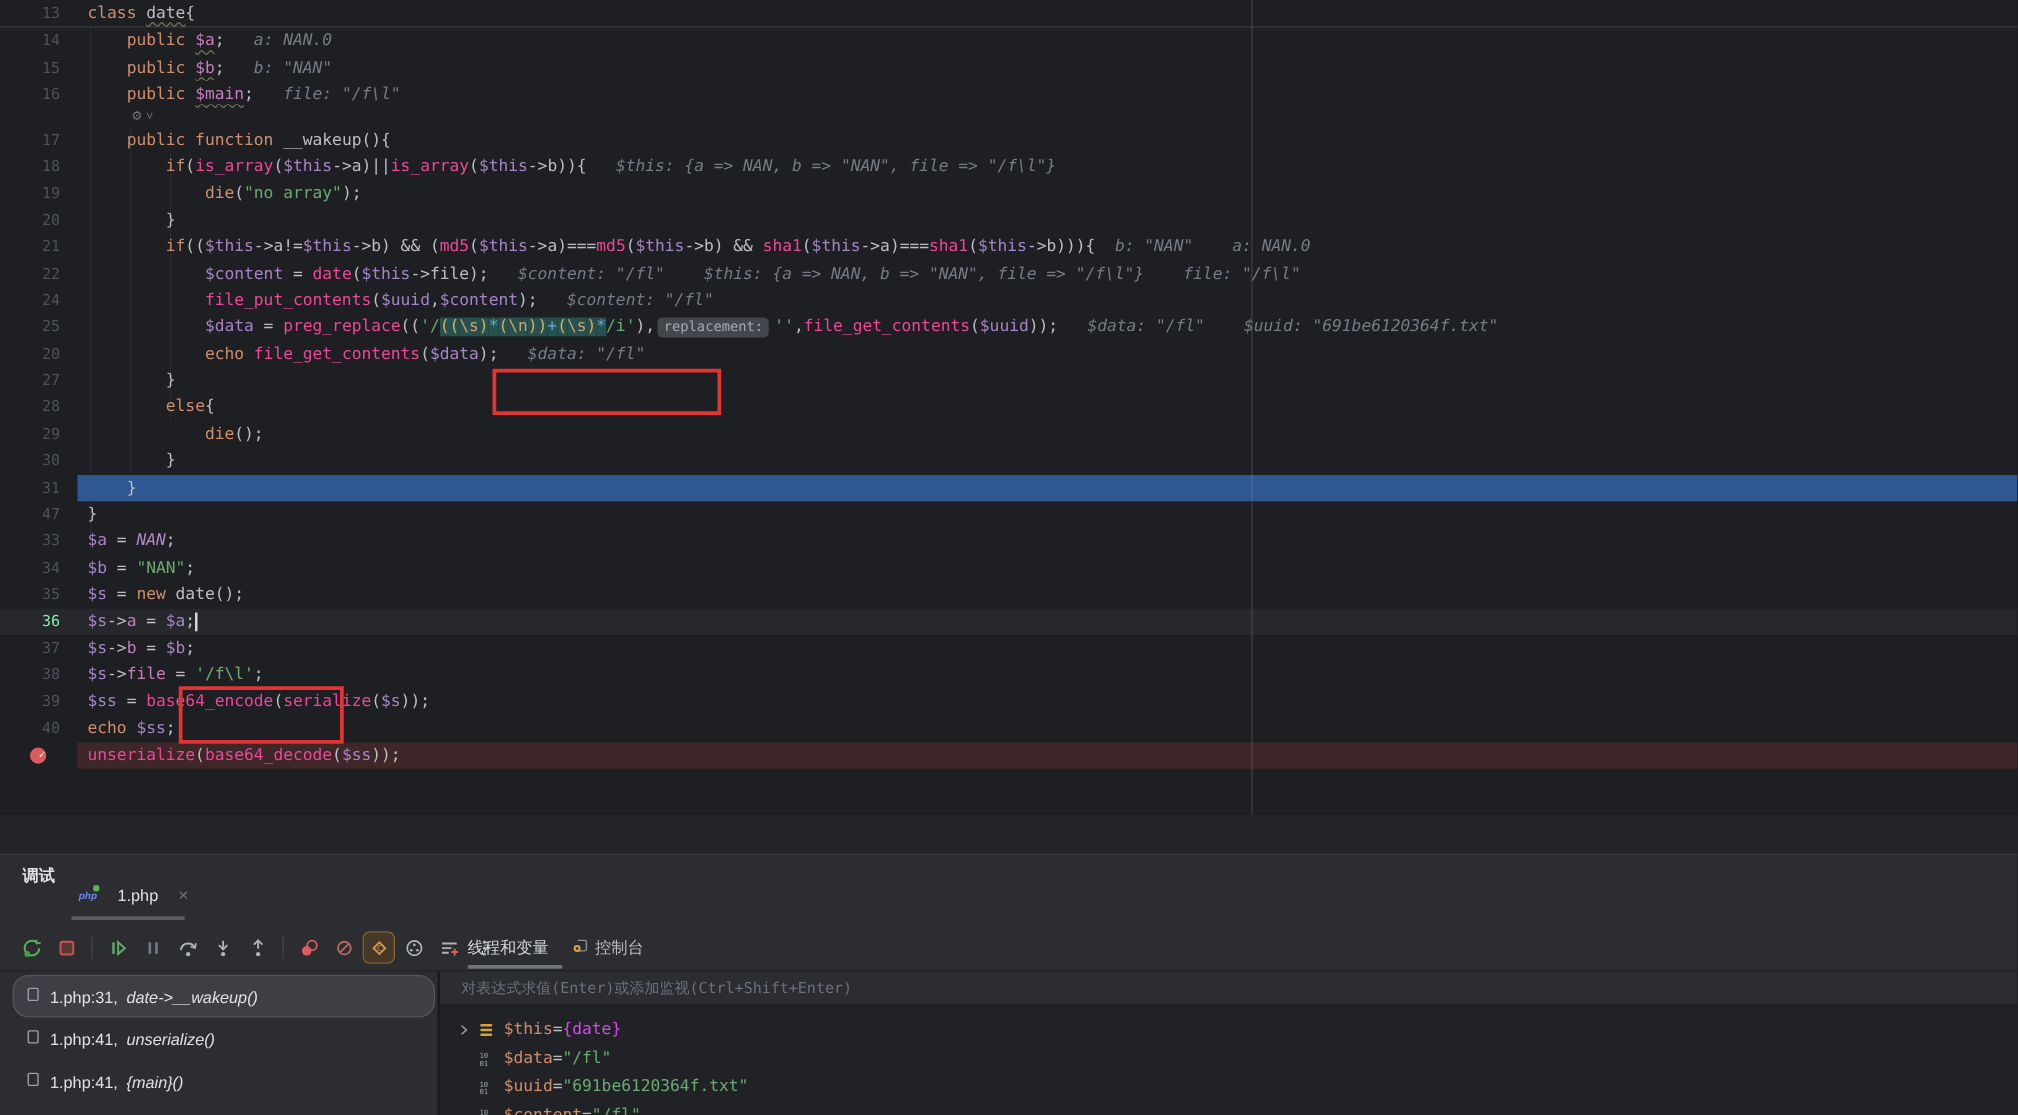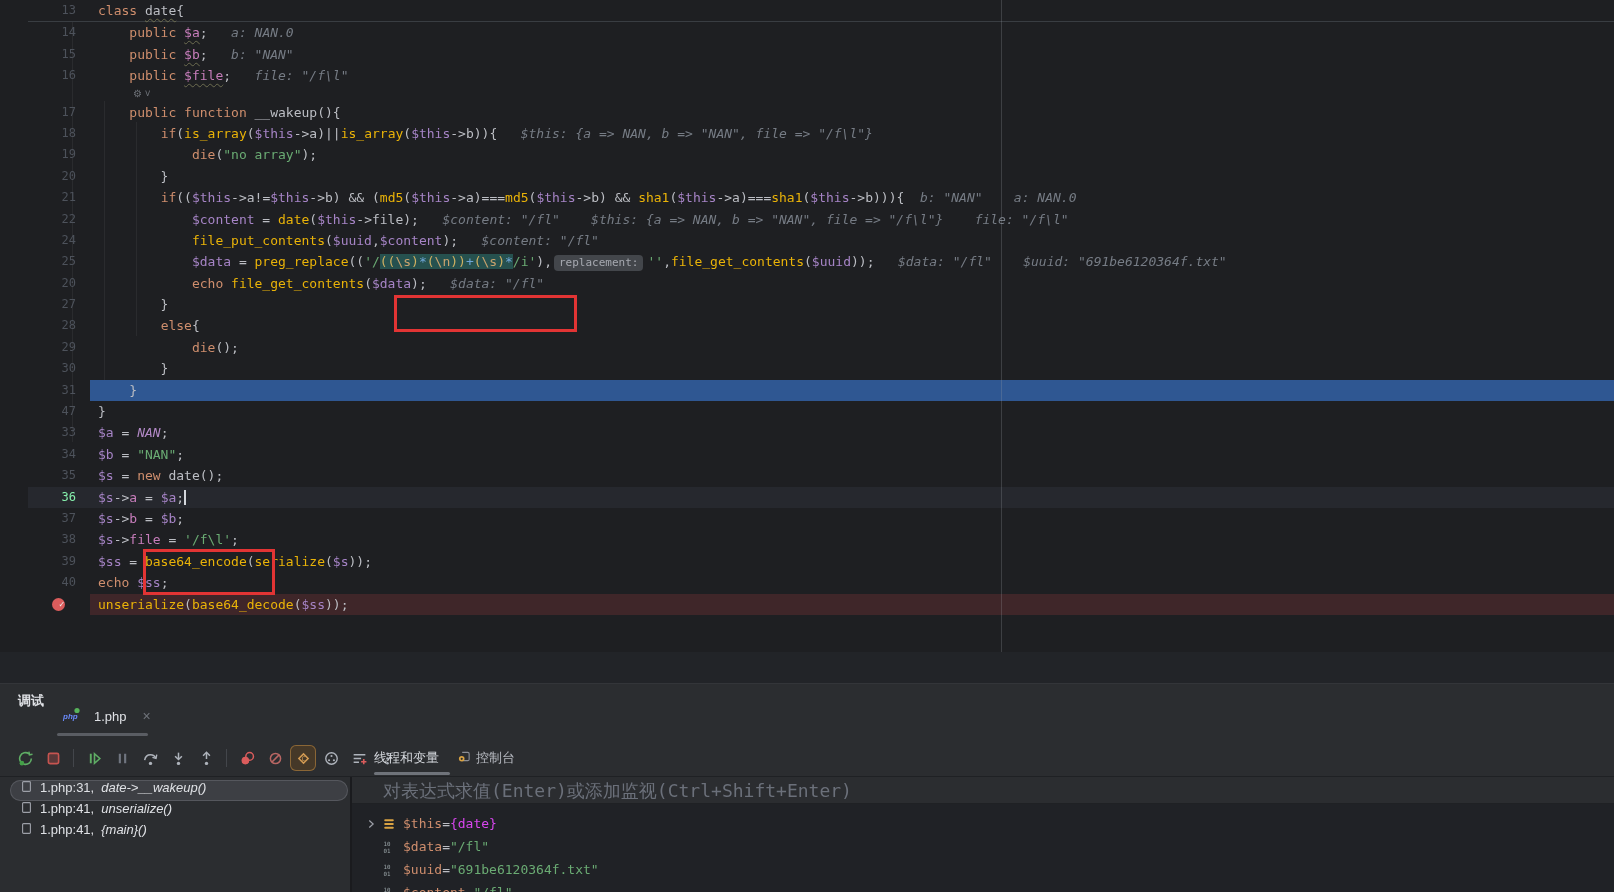--- a/index.html
+++ b/index.html
@@ -1,36 +1,36 @@
 <!DOCTYPE html>
 <html><head>
 <meta charset="utf-8">
 <style>
   html,body{margin:0;padding:0;background:#1e1f22;}
   body{width:1614px;height:892px;position:relative;overflow:hidden;
        font-family:"Liberation Sans",sans-serif;}
   
   #editor{position:absolute;left:0;top:0;width:1614px;height:652px;background:#1e1f22;overflow:hidden;}
   .iguide{position:absolute;width:1px;background:rgba(255,255,255,.055);z-index:1;}
-  #code-lines{position:relative;z-index:2;padding-left:28px;}
+  #code-lines{position:relative;z-index:2;}
   .code-row{display:flex;height:21.4px;line-height:21.4px;white-space:pre;position:relative;
             font-family:"DejaVu Sans Mono","Liberation Mono",monospace;font-size:13px;color:#bcbec4;}
   .gut{flex:0 0 48px;text-align:right;color:#4d525b;font-size:12px;}
   .code{flex:1 1 auto;margin-left:22px;}
   .sticky{border-bottom:1px solid #393d42;background:#1e1f22;}
   .exec .code{background:#2f5792;margin-left:14px;padding-left:8px;}
   .bp .code{background:#3f2629;margin-left:14px;padding-left:8px;}
   .cur{background:#26282e;}
   .cur .gut{color:#86efac;}
   .inlay-row{display:flex;height:15px;line-height:13px;}
   .inlay-ic{margin-left:57px;color:#6f737a;font-size:10px;}
   .tk-kw{color:#cf8e6d;}
   .tk-var{color:#a684c6;}
   .tk-prop{color:#c77dbb;}
-  .tk-fn{color:#eab308;}
+  .tk-fn{color:#ec4899;}
   .tk-str{color:#6aab73;}
   .tk-const{color:#b48ac8;font-style:italic;}
   .tk-plain{color:#bcbec4;}
   .tk-esc{color:#c9a26d;}
   .tk-rep{color:#d0b061;}
   .tk-reop{color:#6fa6d8;}
   .tk-hint{color:#767c85;font-style:italic;}
   .sel{background:#26514f;}
   .wavy{text-decoration:underline wavy #6c6c4f;text-decoration-thickness:1px;text-underline-offset:3px;}
   .chip{display:inline-block;background:#43464b;color:#a6a9b0;border-radius:4px;padding:0 5px;
@@ -52,29 +52,29 @@
   .tbtn svg{width:17px;height:17px;}
   .active-tool{background:#453828;box-shadow:0 0 0 1px #8a6636 inset;}
   .tsep{width:1px;height:18px;background:#43464b;margin:0 5px;}
   #view-tabs{position:absolute;left:374px;top:88px;height:36px;display:flex;align-items:center;gap:19px;}
   .vtab{font-size:13px;display:flex;align-items:center;gap:5px;}
   .vtab.on{color:#d5d8dd;}
   .vtab.off{color:#b8bbc2;}
   #vtab-underline{position:absolute;left:374px;top:120px;width:76px;height:3px;background:#6f737a;border-radius:2px;}
   #tb-divider{position:absolute;left:0;top:124px;width:100%;height:1px;background:#1f2124;}
   #frames{position:absolute;left:10px;top:128px;width:338px;bottom:0;}
-  .frame-row{height:21px;display:flex;padding:0 10px;font-size:13px;color:#dfe1e5;gap:7px;border-radius:13px;margin-bottom:0px;}
+  .frame-row{height:34px;display:flex;align-items:center;padding:0 10px;font-size:13px;color:#dfe1e5;gap:7px;border-radius:13px;margin-bottom:0px;}
   .frame-row.sel{background:#3d3f44;box-shadow:0 0 0 1px #55575d inset;}
   .frame-fn{font-style:italic;}
   .frame-row svg{width:13px;height:13px;}
   #panel-divider{position:absolute;left:350px;top:125px;width:2px;bottom:0;background:#1a1b1e;}
   #right-region{position:absolute;left:352px;top:125px;right:0;bottom:0;background:#202226;overflow:hidden;}
   #watch-bar{height:26px;background:#2b2d30;border-bottom:1px solid #1f2124;display:flex;align-items:center;}
-  #watch-input{background:transparent;border:none;outline:none;width:95%;margin-left:29px;
-     font-family:"DejaVu Sans Mono","Liberation Mono",monospace;font-size:18px;color:#c8ccd2;}
+  #watch-input{background:transparent;border:none;outline:none;width:95%;margin-left:15px;
+     font-family:"DejaVu Sans Mono","Liberation Mono",monospace;font-size:12px;color:#c8ccd2;}
   #watch-input::placeholder{color:#6b707a;}
   #vars{margin-top:8px;}
   .var-row{height:23px;display:flex;align-items:center;padding-left:13px;
      font-family:"DejaVu Sans Mono","Liberation Mono",monospace;font-size:13px;}
   .var-chev{width:17px;display:inline-flex;}
   .var-chev svg{width:12px;height:12px;}
   .var-ic{width:15px;margin-right:6px;display:inline-flex;}
   .var-ic svg{width:14px;height:14px;}
   .var-name{color:#cf8e6d;}
   .var-eq{color:#bcbec4;}
@@ -85,21 +85,21 @@
 <body>
 
 <div id="editor">
   <div class="iguide" style="left:72px;top:22px;height:420px"></div>
   <div class="iguide" style="left:104px;top:101px;height:299px"></div>
   <div class="iguide" style="left:136px;top:122px;height:214px"></div>
   <div id="code-lines">
       <div class="code-row sticky"><span class="gut">13</span><span class="code"><span class="tk-kw">class </span><span class="tk-plain wavy">date</span><span class="tk-plain">{</span></span></div>
       <div class="code-row"><span class="gut">14</span><span class="code"><span class="tk-plain">    </span><span class="tk-kw">public </span><span class="tk-prop wavy">$a</span><span class="tk-plain">;</span><span class="tk-hint">   a: NAN.0</span></span></div>
       <div class="code-row"><span class="gut">15</span><span class="code"><span class="tk-plain">    </span><span class="tk-kw">public </span><span class="tk-prop wavy">$b</span><span class="tk-plain">;</span><span class="tk-hint">   b: "NAN"</span></span></div>
-      <div class="code-row"><span class="gut">16</span><span class="code"><span class="tk-plain">    </span><span class="tk-kw">public </span><span class="tk-prop wavy">$file</span><span class="tk-plain">;</span><span class="tk-hint">   file: "/f\l"</span></span></div>
+      <div class="code-row"><span class="gut">16</span><span class="code"><span class="tk-plain">    </span><span class="tk-kw">public </span><span class="tk-prop wavy">$main</span><span class="tk-plain">;</span><span class="tk-hint">   file: "/f\l"</span></span></div>
       <div class="inlay-row">
         <span class="gut"></span>
         <span class="inlay-ic">⚙ ˅</span>
       </div>
       <div class="code-row"><span class="gut">17</span><span class="code"><span class="tk-plain">    </span><span class="tk-kw">public function </span><span class="tk-plain">__wakeup(){</span></span></div>
       <div class="code-row"><span class="gut">18</span><span class="code"><span class="tk-plain">        </span><span class="tk-kw">if</span><span class="tk-plain">(</span><span class="tk-fn">is_array</span><span class="tk-plain">(</span><span class="tk-var">$this</span><span class="tk-plain">-&gt;a)||</span><span class="tk-fn">is_array</span><span class="tk-plain">(</span><span class="tk-var">$this</span><span class="tk-plain">-&gt;b)){</span><span class="tk-hint">   $this: {a =&gt; NAN, b =&gt; "NAN", file =&gt; "/f\l"}</span></span></div>
       <div class="code-row"><span class="gut">19</span><span class="code"><span class="tk-plain">            </span><span class="tk-kw">die</span><span class="tk-plain">(</span><span class="tk-str">"no array"</span><span class="tk-plain">);</span></span></div>
       <div class="code-row"><span class="gut">20</span><span class="code"><span class="tk-plain">        }</span></span></div>
       <div class="code-row"><span class="gut">21</span><span class="code"><span class="tk-plain">        </span><span class="tk-kw">if</span><span class="tk-plain">((</span><span class="tk-var">$this</span><span class="tk-plain">-&gt;a!=</span><span class="tk-var">$this</span><span class="tk-plain">-&gt;b) &amp;&amp; (</span><span class="tk-fn">md5</span><span class="tk-plain">(</span><span class="tk-var">$this</span><span class="tk-plain">-&gt;a)===</span><span class="tk-fn">md5</span><span class="tk-plain">(</span><span class="tk-var">$this</span><span class="tk-plain">-&gt;b) &amp;&amp; </span><span class="tk-fn">sha1</span><span class="tk-plain">(</span><span class="tk-var">$this</span><span class="tk-plain">-&gt;a)===</span><span class="tk-fn">sha1</span><span class="tk-plain">(</span><span class="tk-var">$this</span><span class="tk-plain">-&gt;b))){</span><span class="tk-hint">  b: "NAN"    a: NAN.0</span></span></div>
       <div class="code-row"><span class="gut">22</span><span class="code"><span class="tk-plain">            </span><span class="tk-var">$content</span><span class="tk-plain"> = </span><span class="tk-fn">date</span><span class="tk-plain">(</span><span class="tk-var">$this</span><span class="tk-plain">-&gt;file);</span><span class="tk-hint">   $content: "/fl"    $this: {a =&gt; NAN, b =&gt; "NAN", file =&gt; "/f\l"}    file: "/f\l"</span></span></div>

